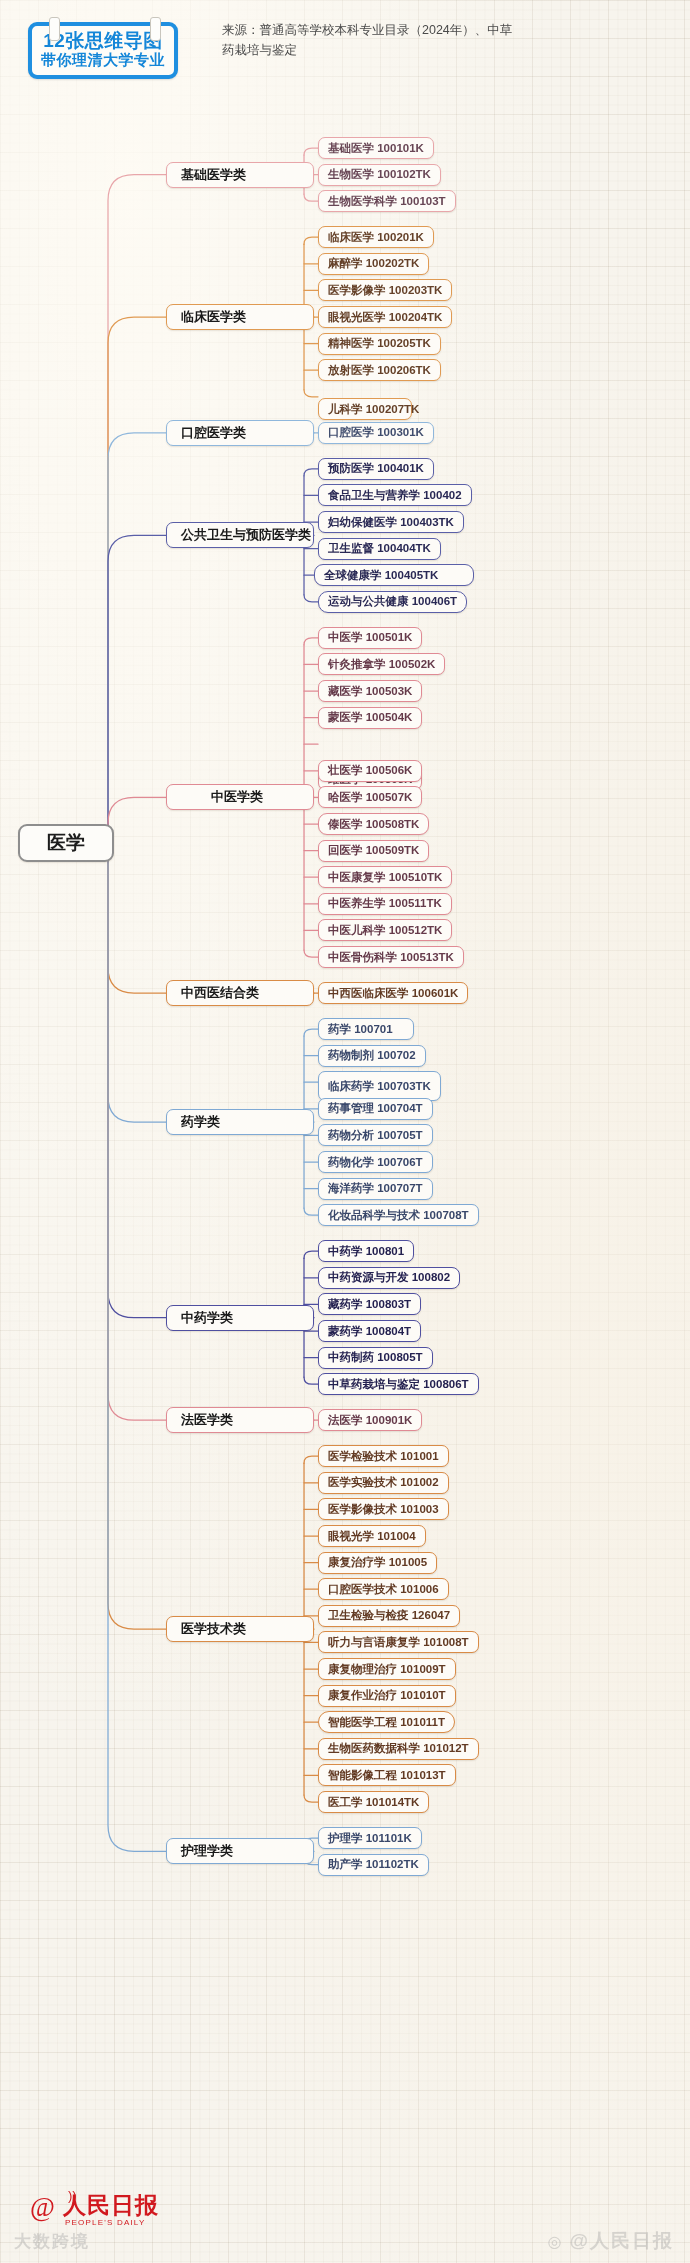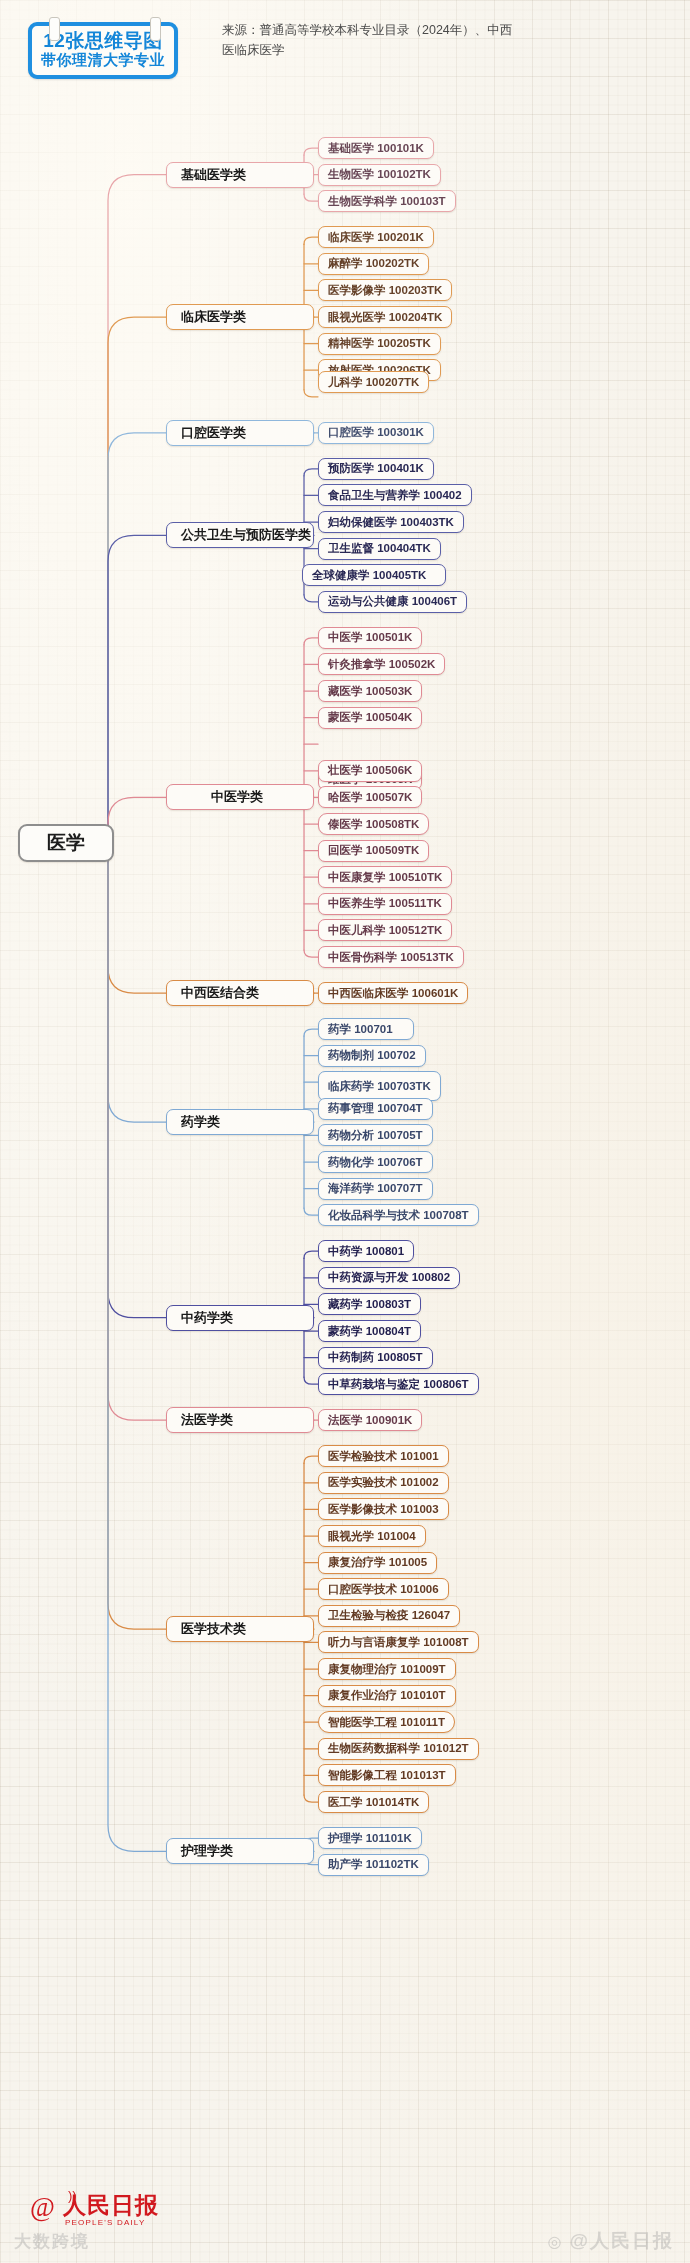--- a/index.html
+++ b/index.html
@@ -110,21 +110,21 @@
 <body>
 
 <div id="paper"></div>
 
 <div class="header-badge">
   <div class="clip l"></div>
   <div class="clip r"></div>
   <div class="badge-l1">12张思维导图</div>
   <div class="badge-l2">带你理清大学专业</div>
 </div>
-<div class="source">来源：普通高等学校本科专业目录（2024年）、中西医临床医学</div>
+<div class="source">来源：普通高等学校本科专业目录（2024年）、中草药栽培与鉴定</div>
 
 <div id="map">
   <svg id="wires">
       <path d="M 314 174.6 H 304" fill="none" stroke="#e8a6aa" stroke-width="1.25" stroke-linecap="round"></path>
       <path d="M 304 155 V 194.2" fill="none" stroke="#e8a6aa" stroke-width="1.25" stroke-linecap="round"></path>
       <path d="M 304 155 Q 304 148 312 148 H 318" fill="none" stroke="#e8a6aa" stroke-width="1.25" stroke-linecap="round"></path>
       <path d="M 304 174.6 H 318" fill="none" stroke="#e8a6aa" stroke-width="1.25" stroke-linecap="round"></path>
       <path d="M 304 194.2 Q 304 201.2 312 201.2 H 318" fill="none" stroke="#e8a6aa" stroke-width="1.25" stroke-linecap="round"></path>
       <path d="M 314 317 H 304" fill="none" stroke="#e09a52" stroke-width="1.25" stroke-linecap="round"></path>
       <path d="M 304 244.2 V 389.8" fill="none" stroke="#e09a52" stroke-width="1.25" stroke-linecap="round"></path>
@@ -218,30 +218,30 @@
 <div class="node leaf" style="left: 318px; top: 137px; width: 116px; height: 22px; border-color: rgb(232, 166, 170); color: rgb(104, 70, 85);">基础医学 100101K</div>
     <div class="node leaf" style="left: 318px; top: 163.6px; width: 123px; height: 22px; border-color: rgb(232, 166, 170); color: rgb(104, 70, 85);">生物医学 100102TK</div>
     <div class="node leaf" style="left: 318px; top: 190.2px; width: 138px; height: 22px; border-color: rgb(232, 166, 170); color: rgb(104, 70, 85);">生物医学科学 100103T</div>
     <div class="node cat" style="left: 166px; top: 161.6px; width: 148px; height: 26px; border-color: rgb(232, 166, 170);">基础医学类</div>
     <div class="node leaf" style="left: 318px; top: 226.2px; width: 116px; height: 22px; border-color: rgb(224, 154, 82); color: rgb(101, 65, 41);">临床医学 100201K</div>
     <div class="node leaf" style="left: 318px; top: 252.8px; width: 111px; height: 22px; border-color: rgb(224, 154, 82); color: rgb(101, 65, 41);">麻醉学 100202TK</div>
     <div class="node leaf" style="left: 318px; top: 279.4px; width: 134px; height: 22px; border-color: rgb(224, 154, 82); color: rgb(101, 65, 41);">医学影像学 100203TK</div>
     <div class="node leaf" style="left: 318px; top: 306px; width: 134px; height: 22px; border-color: rgb(224, 154, 82); color: rgb(101, 65, 41);">眼视光医学 100204TK</div>
     <div class="node leaf" style="left: 318px; top: 332.6px; width: 123px; height: 22px; border-color: rgb(224, 154, 82); color: rgb(101, 65, 41);">精神医学 100205TK</div>
     <div class="node leaf" style="left: 318px; top: 359.2px; width: 123px; height: 22px; border-color: rgb(224, 154, 82); color: rgb(101, 65, 41);">放射医学 100206TK</div>
-    <div class="node leaf" style="left: 318px; top: 371px; width: 111px; height: 22px; border-color: rgb(224, 154, 82); color: rgb(101, 65, 41);">儿科学 100207TK</div>
+    <div class="node leaf" style="left: 318px; top: 398px; width: 94px; height: 22px; border-color: rgb(224, 154, 82); color: rgb(101, 65, 41);">儿科学 100207TK</div>
     <div class="node cat" style="left: 166px; top: 304px; width: 148px; height: 26px; border-color: rgb(224, 154, 82);">临床医学类</div>
     <div class="node leaf" style="left: 318px; top: 421.8px; width: 116px; height: 22px; border-color: rgb(143, 183, 220); color: rgb(64, 77, 110);">口腔医学 100301K</div>
     <div class="node cat" style="left: 166px; top: 419.8px; width: 148px; height: 26px; border-color: rgb(143, 183, 220);">口腔医学类</div>
     <div class="node leaf" style="left: 318px; top: 457.8px; width: 116px; height: 22px; border-color: rgb(90, 95, 168); color: rgb(41, 40, 84);">预防医学 100401K</div>
     <div class="node leaf" style="left: 318px; top: 484.4px; width: 154px; height: 22px; border-color: rgb(90, 95, 168); color: rgb(41, 40, 84);">食品卫生与营养学 100402</div>
     <div class="node leaf" style="left: 318px; top: 511px; width: 146px; height: 22px; border-color: rgb(90, 95, 168); color: rgb(41, 40, 84);">妇幼保健医学 100403TK</div>
     <div class="node leaf" style="left: 318px; top: 537.6px; width: 123px; height: 22px; border-color: rgb(90, 95, 168); color: rgb(41, 40, 84);">卫生监督 100404TK</div>
-    <div class="node leaf" style="left: 302px; top: 564.2px; width: 144px; height: 22px; border-color: rgb(90, 95, 168); color: rgb(41, 40, 84);">全球健康学 100405TK</div>
-    <div class="node leaf" style="left: 318px; top: 590.8px; width: 149px; height: 22px; border-color: rgb(90, 95, 168); color: rgb(41, 40, 84);">运动与公共健康 100406T</div>
+    <div class="node leaf" style="left: 314px; top: 564.2px; width: 160px; height: 22px; border-color: rgb(90, 95, 168); color: rgb(41, 40, 84); border-radius: 9px;">全球健康学 100405TK</div>
+    <div class="node leaf" style="left: 318px; top: 590.8px; width: 149px; height: 22px; border-color: rgb(90, 95, 168); color: rgb(41, 40, 84); border-radius: 10px;">运动与公共健康 100406T</div>
     <div class="node cat" style="left: 166px; top: 522.3px; width: 148px; height: 26px; border-color: rgb(90, 95, 168);">公共卫生与预防医学类</div>
     <div class="node leaf" style="left: 318px; top: 626.8px; width: 104px; height: 22px; border-color: rgb(224, 138, 148); color: rgb(101, 58, 74);">中医学 100501K</div>
     <div class="node leaf" style="left: 318px; top: 653.4px; width: 127px; height: 22px; border-color: rgb(224, 138, 148); color: rgb(101, 58, 74);">针灸推拿学 100502K</div>
     <div class="node leaf" style="left: 318px; top: 680px; width: 104px; height: 22px; border-color: rgb(224, 138, 148); color: rgb(101, 58, 74);">藏医学 100503K</div>
     <div class="node leaf" style="left: 318px; top: 706.6px; width: 104px; height: 22px; border-color: rgb(224, 138, 148); color: rgb(101, 58, 74);">蒙医学 100504K</div>
     <div class="node leaf" style="left: 318px; top: 768px; width: 104px; height: 22px; border-color: rgb(224, 138, 148); color: rgb(101, 58, 74);">维医学 100505K</div>
     <div class="node leaf" style="left: 318px; top: 759.8px; width: 104px; height: 22px; border-color: rgb(224, 138, 148); color: rgb(101, 58, 74);">壮医学 100506K</div>
     <div class="node leaf" style="left: 318px; top: 786.4px; width: 104px; height: 22px; border-color: rgb(224, 138, 148); color: rgb(101, 58, 74);">哈医学 100507K</div>
     <div class="node leaf" style="left: 318px; top: 813px; width: 111px; height: 22px; border-color: rgb(224, 138, 148); color: rgb(101, 58, 74); border-radius: 9px;">傣医学 100508TK</div>
     <div class="node leaf" style="left: 318px; top: 839.6px; width: 111px; height: 22px; border-color: rgb(224, 138, 148); color: rgb(101, 58, 74);">回医学 100509TK</div>

